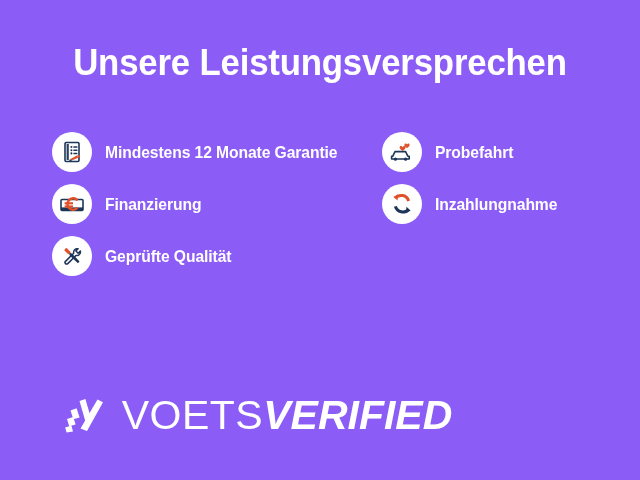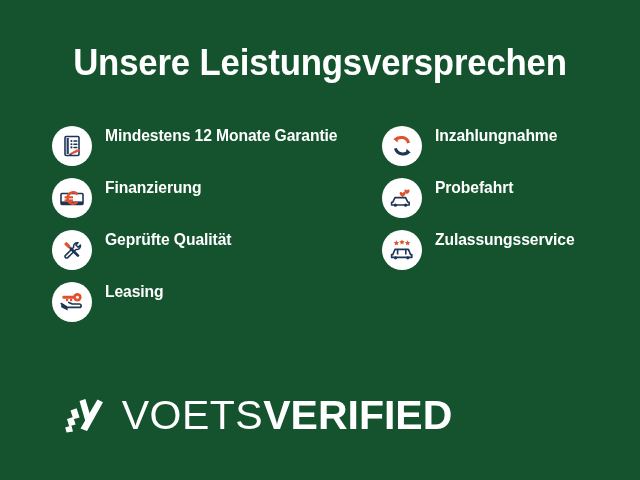--- a/index.html
+++ b/index.html
@@ -9,21 +9,21 @@
   body {
     width: 640px;
     height: 480px;
     overflow: hidden;
     font-family: "Liberation Sans", sans-serif;
   }
   #banner {
     position: relative;
     width: 640px;
     height: 480px;
-    background: #14532d;
+    background: #8b5cf6;
     box-sizing: border-box;
     overflow: hidden;
   }
 
   
   #title {
     position: absolute;
     left: 0;
     top: 44px;
     width: 640px;
@@ -42,20 +42,21 @@
   
   .col {
     position: absolute;
     top: 126px;
   }
   #col-left  { left: 52px;  width: 330px; }
   #col-right { left: 382px; width: 256px; }
 
   .promise-row {
     display: flex;
+    align-items: center;
     height: 52px;
     margin-bottom: 0px;
   }
 
   .icon-badge {
     flex: 0 0 auto;
     width: 40px;
     height: 40px;
     border-radius: 50%;
     background: #ffffff;
@@ -95,21 +96,21 @@
   #logo-mark svg { display: block; }
   .logo-text {
     color: #ffffff;
     font-family: "Liberation Sans", sans-serif;
     font-size: 41px;
     line-height: 1;
     letter-spacing: 0.5px;
     white-space: nowrap;
   }
   #logo-voets    { font-weight: 300; }
-  #logo-verified { font-weight: bold; letter-spacing: 0px; }
+  #logo-verified { font-weight: bold; letter-spacing: 0px; font-style: italic; }
 </style>
 </head>
 <body>
 
 <div id="banner">
 
   <div id="title">Unsere Leistungsversprechen</div>
 
   <div class="col" id="col-left">
 
@@ -156,90 +157,56 @@
           <g transform="rotate(-45 13 13)">
             <rect x="11.6" y="3.2" width="3.2" height="6.4" rx="0.8" fill="#e0522c"></rect>
             <rect x="12.3" y="9.4" width="1.8" height="2.2" fill="#1d3557"></rect>
             <path d="M12.4 11.4 L14 11.4 L13.7 21.6 L12.7 21.6 Z" fill="none" stroke="#1d3557" stroke-width="1.5" stroke-linejoin="round"></path>
           </g>
         </svg>
       </span>
       <span class="promise-label">Geprüfte Qualität</span>
     </div>
 
+
+
+  </div>
+
+  <div class="col" id="col-right">
+
+
     <div class="promise-row">
       <span class="icon-badge">
         <svg width="28" height="28" viewBox="0 0 28 28">
           <g fill="#e0522c">
-            <circle cx="19.4" cy="9.2" r="4.2"></circle>
-            <circle cx="19.4" cy="9.2" r="1.5" fill="#ffffff"></circle>
-            <rect x="4.4" y="7.7" width="13" height="3" rx="1.2"></rect>
-            <rect x="8.0" y="10.7" width="2.2" height="2.5"></rect>
-            <rect x="12.0" y="10.7" width="2.2" height="2.5"></rect>
-          </g>
-          <path d="M3.2 15.6 L9.6 19.4 L21.4 19.4 a1.7 1.7 0 0 0 0 -3.4 L14.3 16 L10.8 14.4" fill="none" stroke="#1d3557" stroke-width="1.7" stroke-linecap="round" stroke-linejoin="round"></path>
-          <path d="M3.2 15.6 L3.2 19.2 L9.6 22.6 L9.6 19.4 Z" fill="#1d3557"></path>
-        </svg>
-      </span>
-      <span class="promise-label">Leasing</span>
-    </div>
-
-
-  </div>
-
-  <div class="col" id="col-right">
-
+            <path d="M14.6 9.2 c-0.6 -1.6 -3.0 -1.5 -3.0 0.3 c0 1.5 1.8 2.7 3.0 3.6 c1.2 -0.9 3.0 -2.1 3.0 -3.6 c0 -1.8 -2.4 -1.9 -3.0 -0.3 Z"></path>
+            <path d="M19.0 6.6 c-0.5 -1.4 -2.6 -1.3 -2.6 0.3 c0 1.3 1.6 2.4 2.6 3.2 c1.0 -0.8 2.6 -1.9 2.6 -3.2 c0 -1.6 -2.1 -1.7 -2.6 -0.3 Z"></path>
+          </g>
+          <g fill="none" stroke="#1d3557" stroke-width="1.6" stroke-linejoin="round">
+            <path d="M3.6 18.2 L4.8 18.2 L7.0 13.6 L17.6 13.6 L19.8 18.2 L21.2 18.2 L21.2 21.0 L3.6 21.0 Z"></path>
+          </g>
+          <circle cx="7.4" cy="21.2" r="1.6" fill="#1d3557"></circle>
+          <circle cx="17.6" cy="21.2" r="1.6" fill="#1d3557"></circle>
+        </svg>
+      </span>
+      <span class="promise-label">Probefahrt</span>
+    </div>
 
     <div class="promise-row">
       <span class="icon-badge">
         <svg width="28" height="28" viewBox="0 0 28 28">
           <path d="M20.6 11.0 A7.6 7.6 0 0 0 7.4 8.2" fill="none" stroke="#e0522c" stroke-width="3.0" stroke-linecap="butt"></path>
           <path d="M9.8 4.2 L5.4 7.0 L9.6 10.6 Z" fill="#e0522c"></path>
           <path d="M7.4 16.4 A7.6 7.6 0 0 0 20.6 19.2" fill="none" stroke="#1d3557" stroke-width="3.0" stroke-linecap="butt"></path>
           <path d="M18.2 23.2 L22.6 20.4 L18.4 16.8 Z" fill="#1d3557"></path>
         </svg>
       </span>
       <span class="promise-label">Inzahlungnahme</span>
     </div>
 
-    <div class="promise-row">
-      <span class="icon-badge">
-        <svg width="28" height="28" viewBox="0 0 28 28">
-          <g fill="#e0522c">
-            <path d="M14.6 9.2 c-0.6 -1.6 -3.0 -1.5 -3.0 0.3 c0 1.5 1.8 2.7 3.0 3.6 c1.2 -0.9 3.0 -2.1 3.0 -3.6 c0 -1.8 -2.4 -1.9 -3.0 -0.3 Z"></path>
-            <path d="M19.0 6.6 c-0.5 -1.4 -2.6 -1.3 -2.6 0.3 c0 1.3 1.6 2.4 2.6 3.2 c1.0 -0.8 2.6 -1.9 2.6 -3.2 c0 -1.6 -2.1 -1.7 -2.6 -0.3 Z"></path>
-          </g>
-          <g fill="none" stroke="#1d3557" stroke-width="1.6" stroke-linejoin="round">
-            <path d="M3.6 18.2 L4.8 18.2 L7.0 13.6 L17.6 13.6 L19.8 18.2 L21.2 18.2 L21.2 21.0 L3.6 21.0 Z"></path>
-          </g>
-          <circle cx="7.4" cy="21.2" r="1.6" fill="#1d3557"></circle>
-          <circle cx="17.6" cy="21.2" r="1.6" fill="#1d3557"></circle>
-        </svg>
-      </span>
-      <span class="promise-label">Probefahrt</span>
-    </div>
-
-    <div class="promise-row">
-      <span class="icon-badge">
-        <svg width="28" height="28" viewBox="0 0 28 28">
-          <g fill="#e0522c">
-            <path d="M8.4 4.2 l0.82 1.72 1.88 0.24 -1.39 1.3 0.36 1.86 -1.67 -0.91 -1.67 0.91 0.36 -1.86 -1.39 -1.3 1.88 -0.24 Z"></path>
-            <path d="M14.0 3.4 l0.82 1.72 1.88 0.24 -1.39 1.3 0.36 1.86 -1.67 -0.91 -1.67 0.91 0.36 -1.86 -1.39 -1.3 1.88 -0.24 Z"></path>
-            <path d="M19.6 4.2 l0.82 1.72 1.88 0.24 -1.39 1.3 0.36 1.86 -1.67 -0.91 -1.67 0.91 0.36 -1.86 -1.39 -1.3 1.88 -0.24 Z"></path>
-          </g>
-          <g fill="none" stroke="#1d3557" stroke-width="1.6" stroke-linejoin="round">
-            <path d="M3.6 18.6 L4.8 18.6 L7.0 13.4 L20.4 13.4 L22.6 18.6 L23.8 18.6 L23.8 21.4 L3.6 21.4 Z"></path>
-            <path d="M9.6 13.6 L9.6 18.4 M17.8 13.6 L17.8 18.4"></path>
-          </g>
-          <circle cx="7.6" cy="21.8" r="1.6" fill="#1d3557"></circle>
-          <circle cx="19.8" cy="21.8" r="1.6" fill="#1d3557"></circle>
-        </svg>
-      </span>
-      <span class="promise-label">Zulassungsservice</span>
-    </div>
 
   </div>
 
   <div id="logo">
     <span id="logo-mark">
       <svg width="46" height="46" viewBox="0 0 46 46">
         <g fill="#ffffff">
 
           <path d="M37.5 7.5 L43.0 10.2 L27.0 39.0 L20.5 36.6 Z"></path>
 

